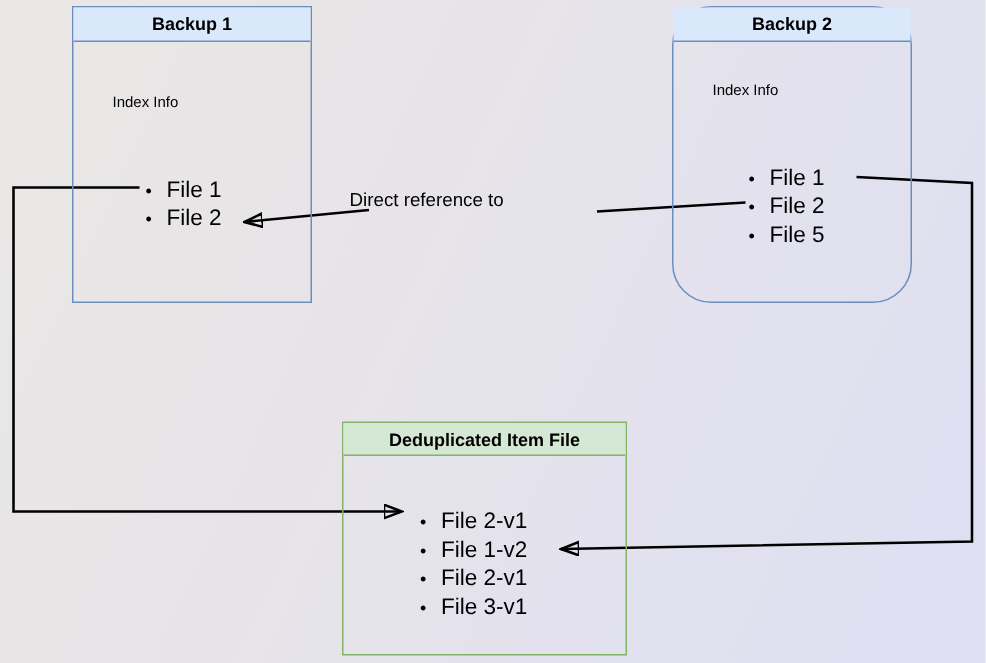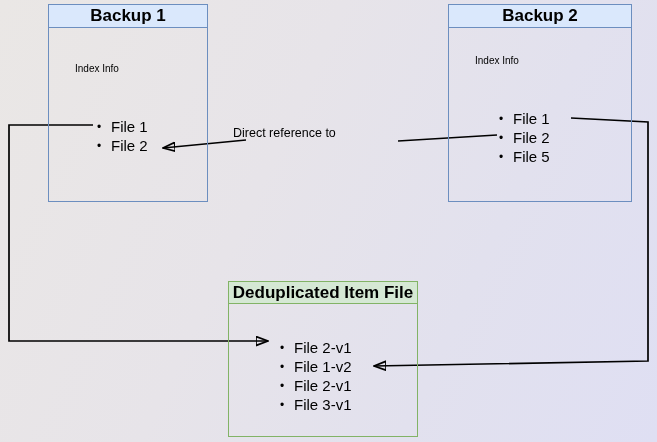--- a/index.html
+++ b/index.html
@@ -7,33 +7,33 @@
     position:relative;width:657px;height:442px;overflow:hidden;
     background:linear-gradient(115deg,#eae7e5 0%,#e7e4e9 40%,#e2e1ee 70%,#dfdff3 100%);
     font-family:"Liberation Sans",sans-serif;color:#000;
   }
   .edges{position:absolute;left:0;top:0;width:657px;height:442px;pointer-events:none;}
   .edges path,.edges line{stroke:var(--edge,#000);stroke-width:1.7;fill:none;}
   .node{position:absolute;box-sizing:border-box;border:1.5px solid;background:transparent;}
   .node.blue{border-color:var(--blue-stroke,#6c8ebf);}
   .node.green{border-color:var(--green-stroke,#82b366);}
   .hdr{box-sizing:border-box;height:23px;display:flex;align-items:center;justify-content:center;
-       font-size:17px;font-weight:bold;border-bottom:1.5px solid;}
+       font-size:12px;font-weight:bold;border-bottom:1.5px solid;}
   .blue .hdr{background:var(--blue-fill,#dae8fc);border-color:var(--blue-stroke,#6c8ebf);}
   .green .hdr{background:var(--green-fill,#d5e8d4);border-color:var(--green-stroke,#82b366);height:22px;}
   .heading{position:absolute;font-size:10px;white-space:nowrap;}
   .list{position:absolute;}
   .li{height:19px;display:flex;align-items:center;font-size:15px;white-space:nowrap;}
   .bullet{width:14px;font-size:12px;text-align:left;}
   .edge-label{
     position:absolute;left:233px;top:125px;width:182px;text-align:left;
     font-size:12.5px;line-height:16px;white-space:nowrap;
   }
   #backup1{left:48px;top:4px;width:160px;height:198px;}
-  #backup2{left:448px;top:4px;width:184px;height:198px;}
+  #backup2{left:448px;top:4px;width:160px;height:198px;border-radius:26px;}
   #dedup{left:228px;top:281px;width:190px;height:156px;}
   #backup1 .heading{left:26px;top:58px;}
   #backup2 .heading{left:26px;top:50px;}
   #backup1 .list{left:48px;top:112px;}
   #backup2 .list{left:50px;top:104px;}
   #dedup .list{left:51px;top:56px;}
 </style>
 </head>
 <body>
 

